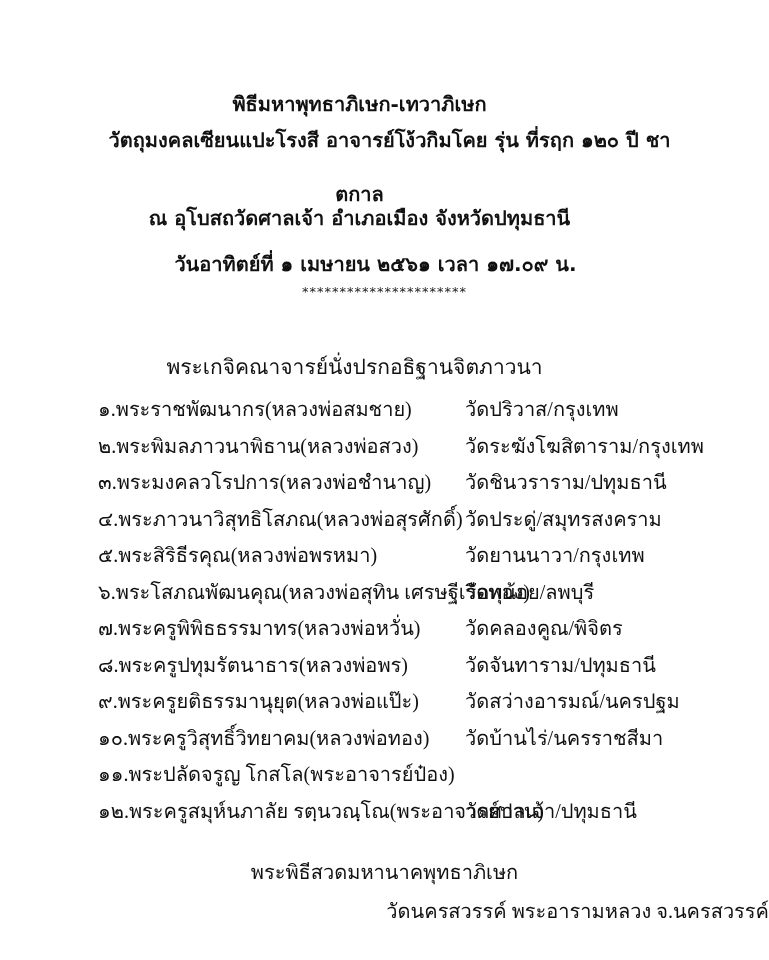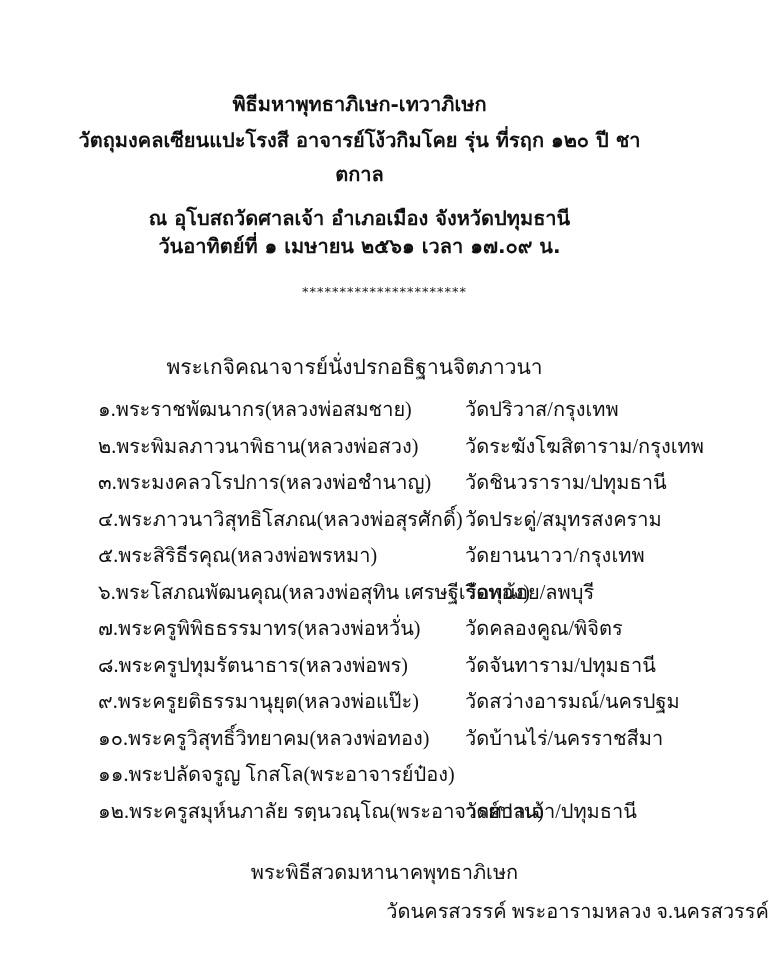--- a/index.html
+++ b/index.html
@@ -1,23 +1,23 @@
 <!DOCTYPE html>
 <html><head>
 <meta charset="utf-8">
 <style>
   html, body { margin:0; padding:0; background:#ffffff; }
   body { width:769px; height:960px; position:relative; overflow:hidden; color:#111111; }
   .header { position:absolute; left:0; width:719px; text-align:center;
             font-family:"DejaVu Sans","Liberation Sans",sans-serif; font-weight:bold; font-size:20px; color:#111; }
   .h1 { top:88px; }
-  .h2 { top:124px; }
-  .h3 { top:158px; }
+  .h2 { top:124px;padding-left:30px; }
+  .h3 { top:178px; }
   .h4 { top:202px; }
-  .h5 { top:230px; }
+  .h5 { top:248px;padding-left:16px; }
   .stars { position:absolute; top:284px; left:0; width:769px; text-align:center;
            font-family:"DejaVu Sans",sans-serif; font-size:13px; letter-spacing:1px; color:#222; }
   .sub { position:absolute; top:350px; left:0; width:709px; text-align:center;
          font-family:"Liberation Serif","DejaVu Serif",serif; font-size:21px; color:#111; }
   .list { position:absolute; top:393px; left:78px; width:640px; }
   .row { position:relative; height:36.5px; font-family:"Liberation Serif","DejaVu Serif",serif; font-size:20px; color:#111; }
   .row .monk { position:absolute; left:0; top:0; white-space:nowrap;margin-left:20px; }
   .row .temple { position:absolute; left:387px; top:0; white-space:nowrap; }
   .footer { position:absolute; left:0; width:769px; text-align:center;
             font-family:Liberation Serif, serif; font-size:20px; color:#111; }

